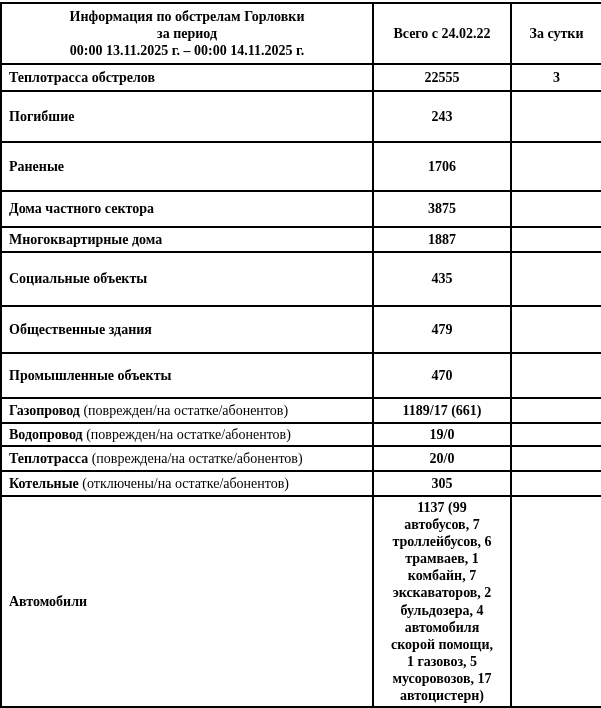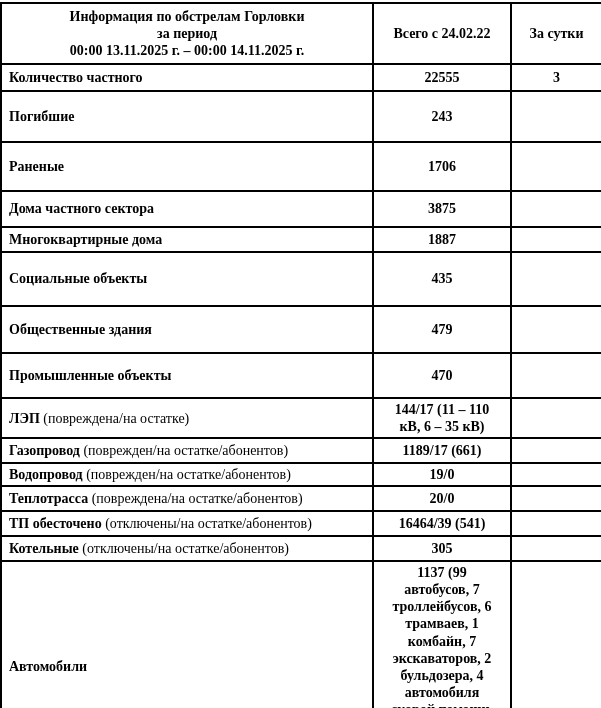--- a/index.html
+++ b/index.html
@@ -80,21 +80,21 @@
         <div>Информация по обстрелам Горловки</div>
         <div>за период</div>
         <div>00:00 13.11.2025 г. – 00:00 14.11.2025 г.</div>
       </th>
       <th>Всего с 24.02.22</th>
       <th>За сутки</th>
     </tr>
   </thead>
   <tbody>
     <tr class="r0">
-      <td class="label-cell"><span class="lbl">Количество частного</span><span class="note"></span></td>
+      <td class="label-cell"><span class="lbl">Теплотрасса обстрелов</span><span class="note"></span></td>
       <td class="val-cell">22555</td>
       <td class="val-cell">3</td>
     </tr>
     <tr class="r1">
       <td class="label-cell"><span class="lbl">Погибшие</span><span class="note"></span></td>
       <td class="val-cell">243</td>
       <td class="val-cell"></td>
     </tr>
     <tr class="r2">
       <td class="label-cell"><span class="lbl">Раненые</span><span class="note"></span></td>
@@ -119,43 +119,33 @@
     <tr class="r6">
       <td class="label-cell"><span class="lbl">Общественные здания</span><span class="note"></span></td>
       <td class="val-cell">479</td>
       <td class="val-cell"></td>
     </tr>
     <tr class="r7">
       <td class="label-cell"><span class="lbl">Промышленные объекты</span><span class="note"></span></td>
       <td class="val-cell">470</td>
       <td class="val-cell"></td>
     </tr>
-    <tr class="r8">
-      <td class="label-cell"><span class="lbl">ЛЭП</span><span class="note"> (повреждена/на остатке)</span></td>
-      <td class="val-cell">144/17 (11 – 110 кВ, 6 – 35 кВ)</td>
-      <td class="val-cell"></td>
-    </tr>
     <tr class="r9">
       <td class="label-cell"><span class="lbl">Газопровод</span><span class="note"> (поврежден/на остатке/абонентов)</span></td>
       <td class="val-cell">1189/17 (661)</td>
       <td class="val-cell"></td>
     </tr>
     <tr class="r10">
       <td class="label-cell"><span class="lbl">Водопровод</span><span class="note"> (поврежден/на остатке/абонентов)</span></td>
       <td class="val-cell">19/0</td>
       <td class="val-cell"></td>
     </tr>
     <tr class="r11">
       <td class="label-cell"><span class="lbl">Теплотрасса</span><span class="note"> (повреждена/на остатке/абонентов)</span></td>
       <td class="val-cell">20/0</td>
-      <td class="val-cell"></td>
-    </tr>
-    <tr class="r12">
-      <td class="label-cell"><span class="lbl">ТП обесточено</span><span class="note"> (отключены/на остатке/абонентов)</span></td>
-      <td class="val-cell">16464/39 (541)</td>
       <td class="val-cell"></td>
     </tr>
     <tr class="r13">
       <td class="label-cell"><span class="lbl">Котельные</span><span class="note"> (отключены/на остатке/абонентов)</span></td>
       <td class="val-cell">305</td>
       <td class="val-cell"></td>
     </tr>
     <tr class="r14">
       <td class="label-cell"><span class="lbl">Автомобили</span><span class="note"></span></td>
       <td class="val-cell">1137 (99 автобусов, 7 троллейбусов, 6 трамваев, 1 комбайн, 7 экскаваторов, 2 бульдозера, 4 автомобиля скорой помощи, 1 газовоз, 5 мусоровозов, 17 автоцистерн)</td>

